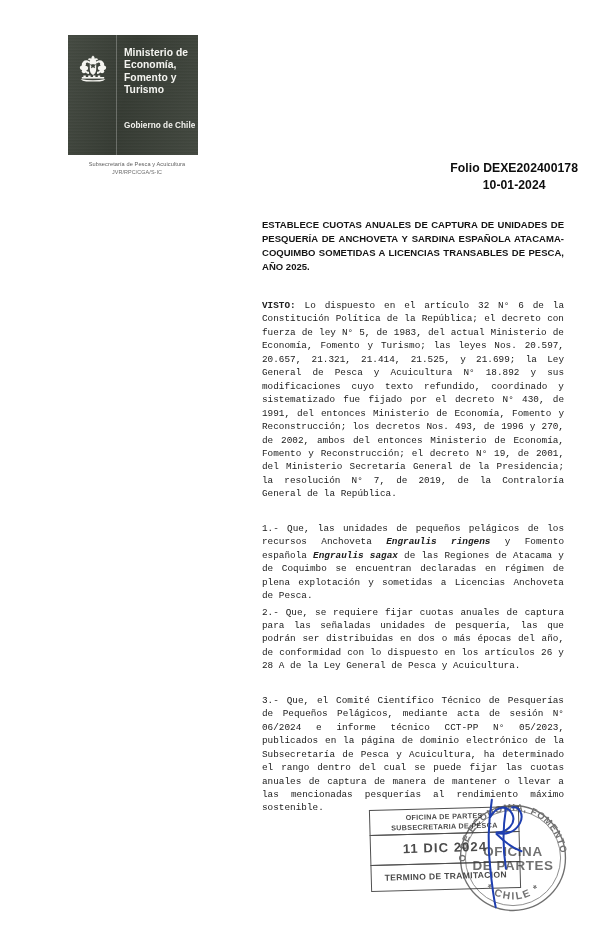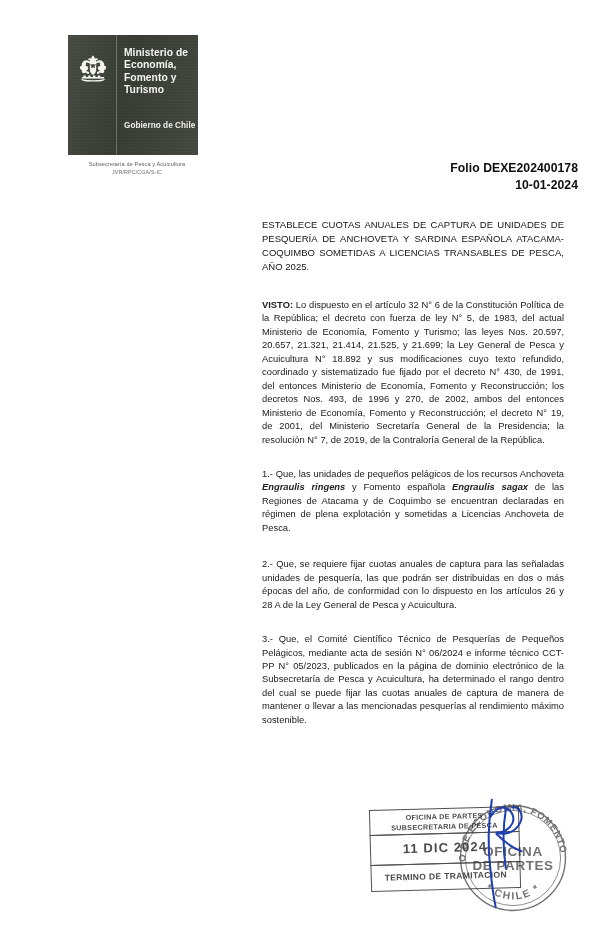--- a/index.html
+++ b/index.html
@@ -94,21 +94,21 @@
     color: #6a6a6a;
     letter-spacing: .1px;
     filter: blur(0.25px);
   }
 
   
   #folio-block {
     position: absolute;
     right: 22px;
     top: 160px;
-    text-align: right;
+    text-align: center;
     font-size: 12.2px;
     font-weight: bold;
     line-height: 16.5px;
     color: #0d0d0d;
     letter-spacing: .05px;
   }
 
   
   #doc-body {
     position: absolute;
@@ -116,42 +116,43 @@
     top: 218px;
     width: 302px;
   }
   .para {
     font-size: 9.35px;
     line-height: 13.45px;
     text-align: justify;
     color: #202020;
     margin: 0;
     letter-spacing: .01px;
+    font-family: Liberation Mono, monospace;
   }
   #doc-title {
     font-size: 9.5px;
     line-height: 14.0px;
-    font-weight: normal;
+    font-weight: bold;
     text-align: justify;
     text-align-last: left;
     color: #141414;
     letter-spacing: .02px;
     margin: 0;
   }
   #visto-para { margin-top: 25px; }
   .lbl { font-weight: bold; }
   #considerando-head {
     margin-top: 24px;
     font-size: 9.5px;
     font-weight: bold;
     letter-spacing: 1.5px;
     color: #141414;
   }
   #c1 { margin-top: 21px; }
-  #c2 { margin-top: 23px; }
+  #c2 { margin-top: 3px; }
   #c3 { margin-top: 21px; }
   .sp { font-style: italic; font-weight: bold; margin-top: 8px; }
 
   
   #stamp-layer {
     position: absolute;
     left: 0; top: 0;
     width: 600px; height: 925px;
     pointer-events: none;
   }

